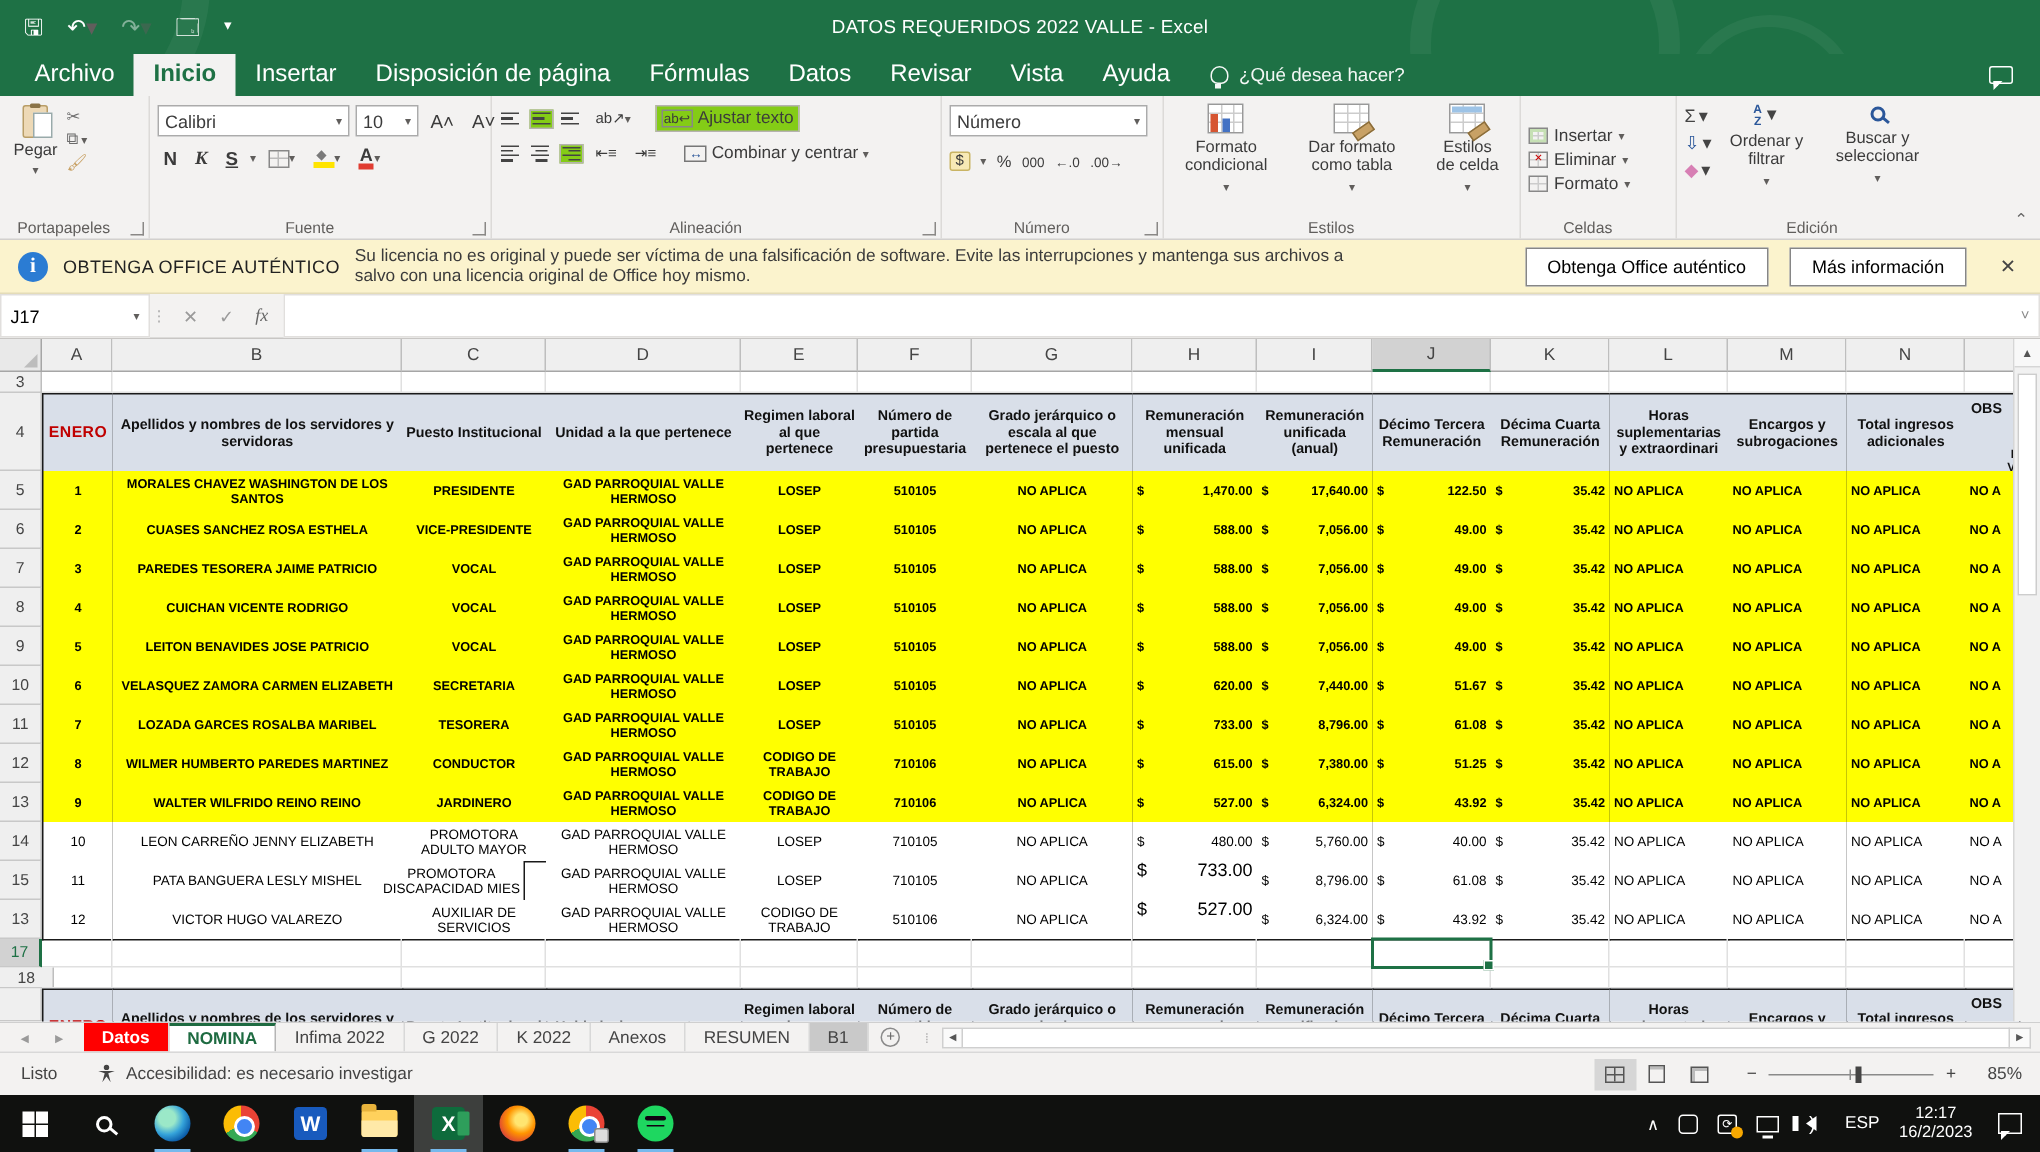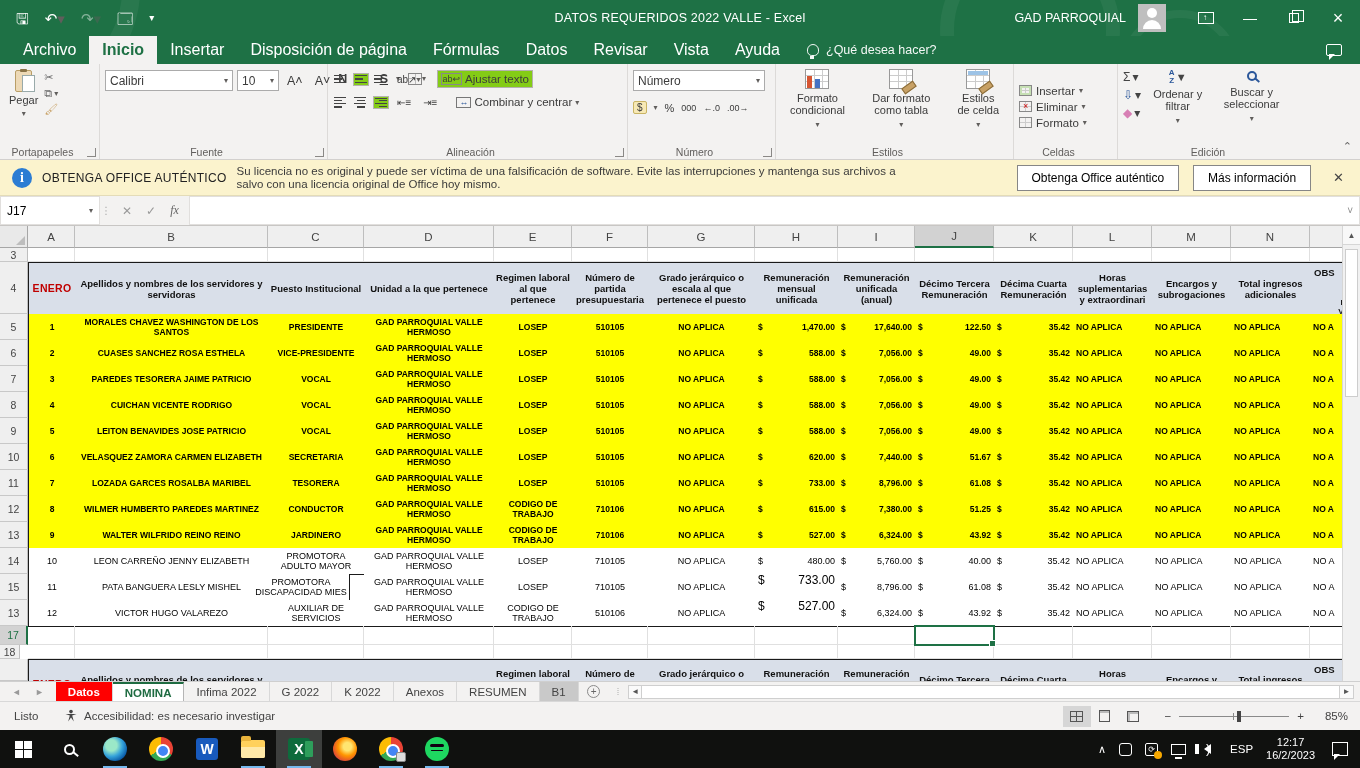--- a/index.html
+++ b/index.html
@@ -219,32 +219,20 @@
     <i class="deco d2"></i>
     <i class="deco d3"></i>
     <div class="qat">
       <span>🖫</span>
       <span>↶<span class="caret">▾</span></span>
       <span class="dim">↷<span class="caret">▾</span></span>
       <span>🗔</span>
       <span style="font-size:10px">▾</span>
     </div>
     <div class="title-center">DATOS REQUERIDOS 2022 VALLE  -  Excel</div>
-    <div class="tb-right">
-      <span class="username">GAD PARROQUIAL</span>
-      <span class="avatar"></span>
-      <span class="winbtn">
-          <span class="ribbondisp"></span>
-        </span>
-      <span class="winbtn">—</span>
-      <span class="winbtn">
-          <span class="restore"></span>
-        </span>
-      <span class="winbtn" style="font-size:18px">×</span>
-    </div>
   </div>
 
   <div class="tabsrow">
     <div id="ribbonTabs" style="display:flex">
         <div class="rtab">Archivo</div>
         <div class="rtab active">Inicio</div>
         <div class="rtab">Insertar</div>
         <div class="rtab">Disposición de página</div>
         <div class="rtab">Fórmulas</div>
         <div class="rtab">Datos</div>
@@ -270,21 +258,21 @@
       </div>
       <div class="smallcol">
         <span class="mini">✂ <span class="caret"></span></span>
         <span class="mini">⧉ <span class="caret">▾</span></span>
         <span class="mini" style="color:#C8A165">🖌</span>
       </div>
       <div class="glabel">Portapapeles</div>
       <div class="launcher"></div>
     </div>
 
-    <div class="rgroup" style="width:228px;">
+    <div class="rgroup" style="width:228px;flex-direction:column">
       <div class="frow">
         <div class="combo" style="width:128px">
             <span>Calibri</span>
             <span class="caret">▾</span>
           </div>
         <div class="combo" style="width:42px">
             <span>10</span>
             <span class="caret">▾</span>
           </div>
         <span class="fbtn">A˄</span>
@@ -879,21 +867,21 @@
         <div class="cell gridcell" style="left: 572px; top: 400px; width: 76px; height: 19px;"></div>
         <div class="cell gridcell" style="left: 648px; top: 400px; width: 107px; height: 19px;"></div>
         <div class="cell gridcell" style="left: 755px; top: 400px; width: 83px; height: 19px;"></div>
         <div class="cell gridcell" style="left: 838px; top: 400px; width: 77px; height: 19px;"></div>
         <div class="cell gridcell" style="left: 915px; top: 400px; width: 79px; height: 19px;"></div>
         <div class="cell gridcell" style="left: 994px; top: 400px; width: 79px; height: 19px;"></div>
         <div class="cell gridcell" style="left: 1073px; top: 400px; width: 79px; height: 19px;"></div>
         <div class="cell gridcell" style="left: 1152px; top: 400px; width: 79px; height: 19px;"></div>
         <div class="cell gridcell" style="left: 1231px; top: 400px; width: 79px; height: 19px;"></div>
         <div class="cell gridcell" style="left: 1310px; top: 400px; width: 36px; height: 19px;"></div>
-        <div class="rowhead" style="left: 0px; top: 419px; width: 20px; height: 14px;">18</div>
+        <div class="rowhead" style="left: 0px; top: 419px; width: 36px; height: 14px;">18</div>
         <div class="cell gridcell" style="left: 28px; top: 419px; width: 47px; height: 14px;"></div>
         <div class="cell gridcell" style="left: 75px; top: 419px; width: 193px; height: 14px;"></div>
         <div class="cell gridcell" style="left: 268px; top: 419px; width: 96px; height: 14px;"></div>
         <div class="cell gridcell" style="left: 364px; top: 419px; width: 130px; height: 14px;"></div>
         <div class="cell gridcell" style="left: 494px; top: 419px; width: 78px; height: 14px;"></div>
         <div class="cell gridcell" style="left: 572px; top: 419px; width: 76px; height: 14px;"></div>
         <div class="cell gridcell" style="left: 648px; top: 419px; width: 107px; height: 14px;"></div>
         <div class="cell gridcell" style="left: 755px; top: 419px; width: 83px; height: 14px;"></div>
         <div class="cell gridcell" style="left: 838px; top: 419px; width: 77px; height: 14px;"></div>
         <div class="cell gridcell" style="left: 915px; top: 419px; width: 79px; height: 14px;"></div>

